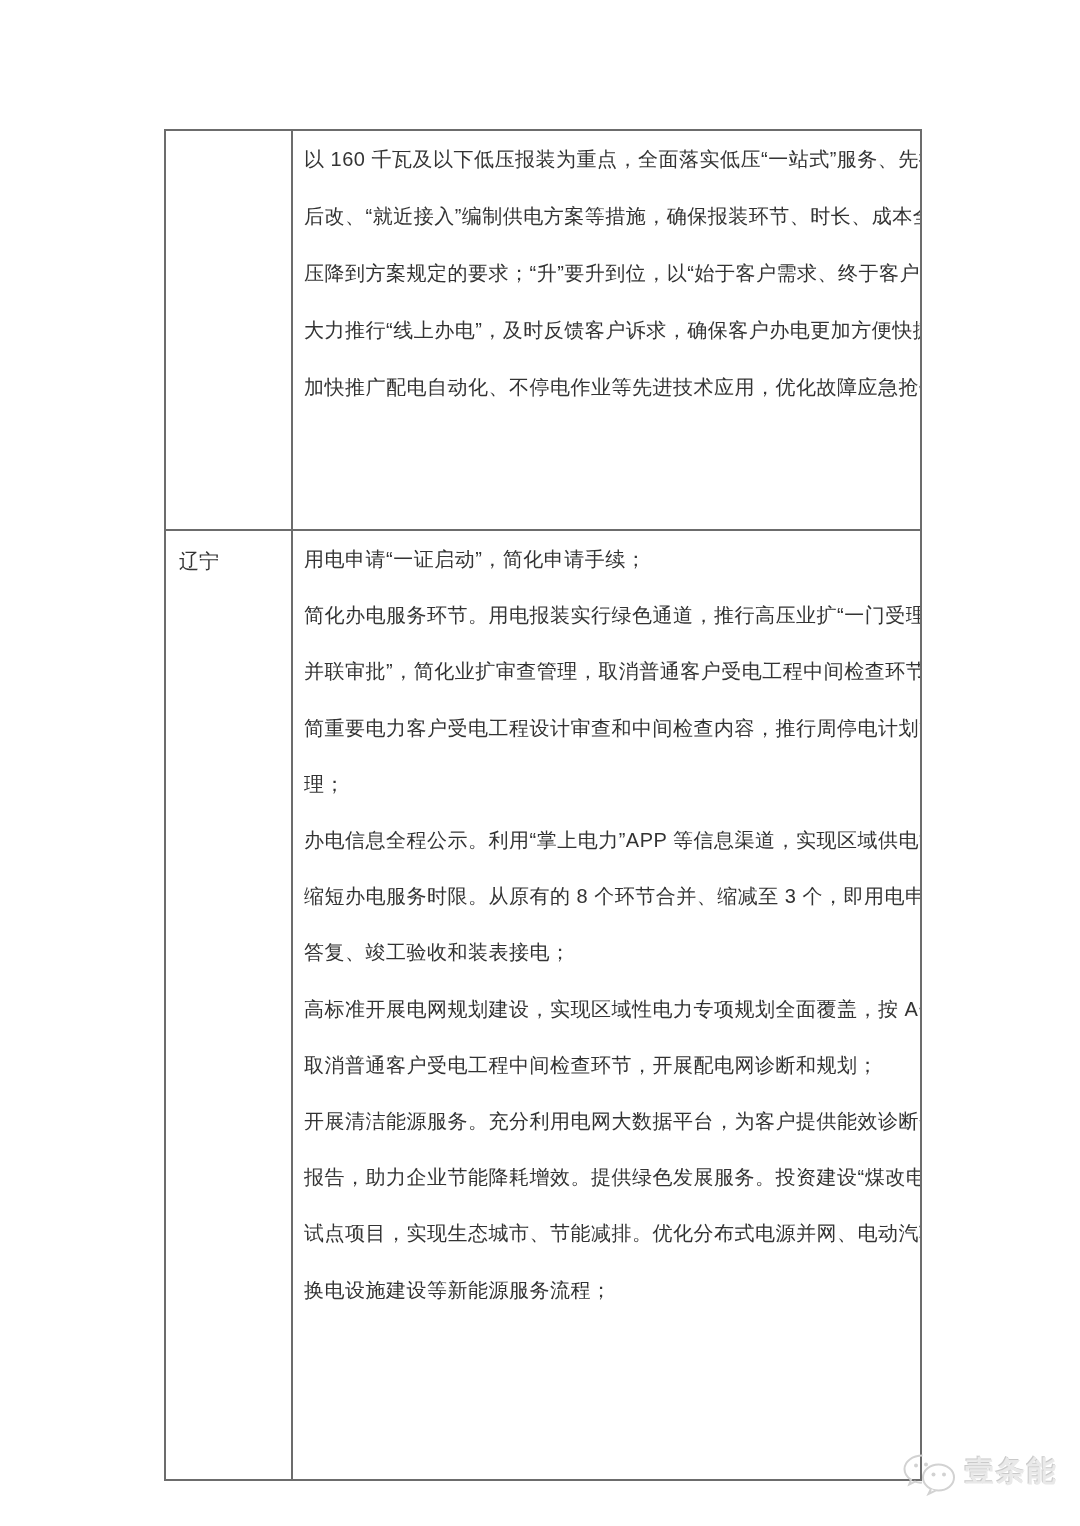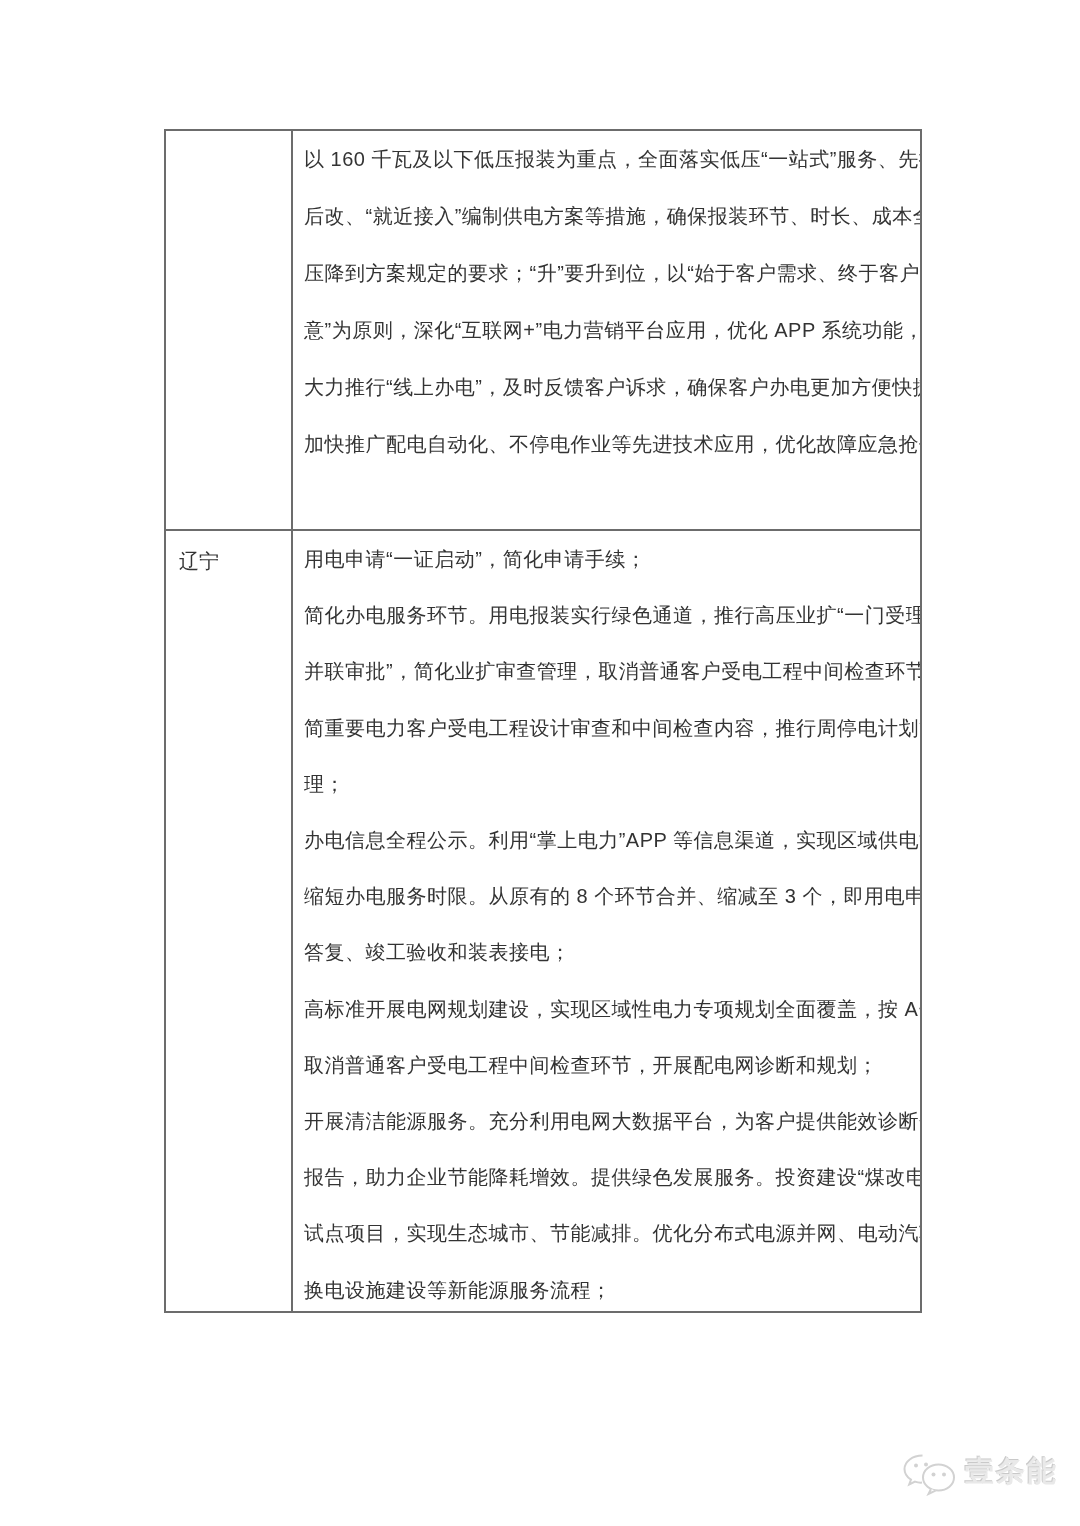--- a/index.html
+++ b/index.html
@@ -22,21 +22,21 @@
     top: 129px;
     width: 758px;
     border: 2px solid #6c6c6c;
     box-sizing: border-box;
   }
   .trow {
     display: flex;
     box-sizing: border-box;
   }
   .trow.row-0 { height: 400px; border-bottom: 2px solid #6c6c6c; }
-  .trow.row-1 { height: 780px; }
+  .trow.row-1 { height: 948px; }
   .cell {
     box-sizing: border-box;
     overflow: hidden;
   }
   .cell.region {
     width: 127px;
     flex: 0 0 127px;
     border-right: 2px solid #6c6c6c;
     padding: 16px 6px 0 13px;
     font-size: 20px;
@@ -77,21 +77,20 @@
 
 <div class="page">
 
   <div class="doc-table" id="doc-table">
       <div class="trow row-0">
         <div class="cell region"></div>
         <div class="cell content">
           <div class="line">以 160 千瓦及以下低压报装为重点，全面落实低压“一站式”服务、先接</div>
           <div class="line">后改、“就近接入”编制供电方案等措施，确保报装环节、时长、成本全面</div>
           <div class="line">压降到方案规定的要求；“升”要升到位，以“始于客户需求、终于客户满</div>
-          <div class="line">意”为原则，深化“互联网+”电力营销平台应用，优化 APP 系统功能，</div>
           <div class="line">大力推行“线上办电”，及时反馈客户诉求，确保客户办电更加方便快捷；</div>
           <div class="line">加快推广配电自动化、不停电作业等先进技术应用，优化故障应急抢修机</div>
         </div>
       </div>
       <div class="trow row-1">
         <div class="cell region">辽宁</div>
         <div class="cell content">
           <div class="line">用电申请“一证启动”，简化申请手续；</div>
           <div class="line">简化办电服务环节。用电报装实行绿色通道，推行高压业扩“一门受理、</div>
           <div class="line">并联审批”，简化业扩审查管理，取消普通客户受电工程中间检查环节，精</div>

